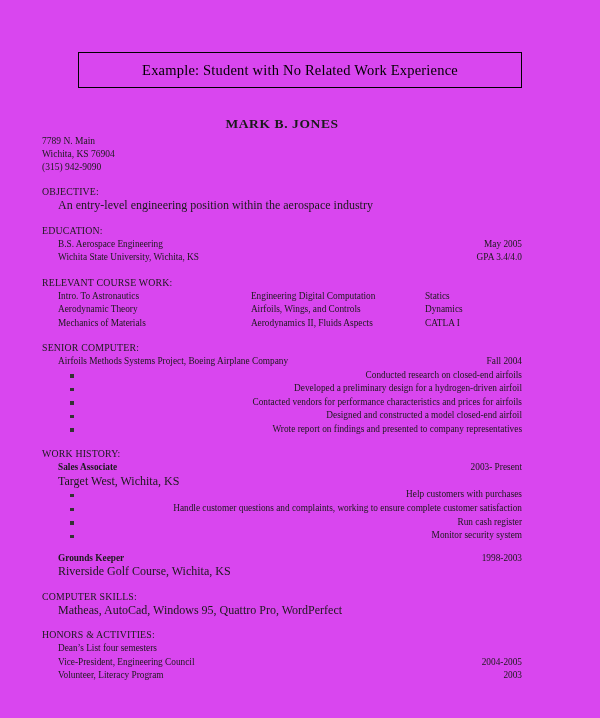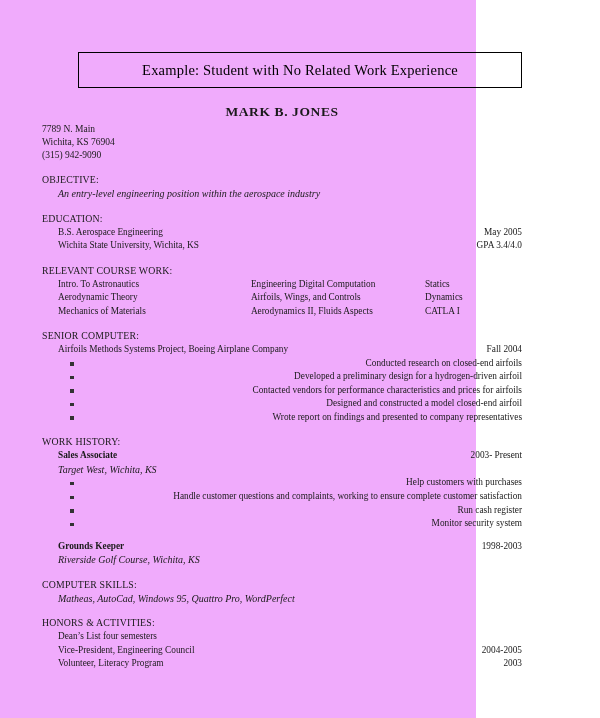--- a/index.html
+++ b/index.html
@@ -11,23 +11,23 @@
     width: 600px;
     height: 718px;
     font-family: "Liberation Serif", serif;
     color: #1a1a1a;
     position: relative;
     overflow: hidden;
   }
   .page {
     position: absolute;
     left: 0; top: 0;
-    width: 476px;
+    width: 600px;
     height: 718px;
-    background: #f0abfc;
+    background: #d946ef;
   }
   .title-box {
     position: absolute;
     left: 78px;
     top: 52px;
     width: 444px;
     height: 36px;
     border: 1.5px solid #000000;
     box-sizing: border-box;
     display: flex;
@@ -36,21 +36,21 @@
   }
   .title-box-text {
     font-size: 14.5px;
     font-family: "Liberation Serif", serif;
     letter-spacing: 0.2px;
     color: #000;
   }
   .doc {
     position: absolute;
     left: 42px;
-    top: 104px;
+    top: 116px;
     width: 480px;
   }
   .name {
     text-align: center;
     font-size: 13.5px;
     font-weight: bold;
     letter-spacing: 0.6px;
     margin-bottom: 3px;
   }
   .contact {
@@ -68,24 +68,23 @@
   .row {
     display: flex;
     justify-content: space-between;
     align-items: baseline;
     font-size: 9.3px;
     line-height: 13.5px;
   }
   .row .left { padding-left: 16px; }
   .row .right { text-align: center; white-space: nowrap; }
   .line {
-    font-size: 10px;
+    font-size: 12px;
     line-height: 13.5px;
     padding-left: 16px;
-    font-style: italic;
   }
   .bold { font-weight: bold; }
   .course-table {
     margin-top: 1px;
     width: 100%;
     border-collapse: collapse;
   }
   .course-table td {
     font-size: 9.3px;
     line-height: 13.5px;

